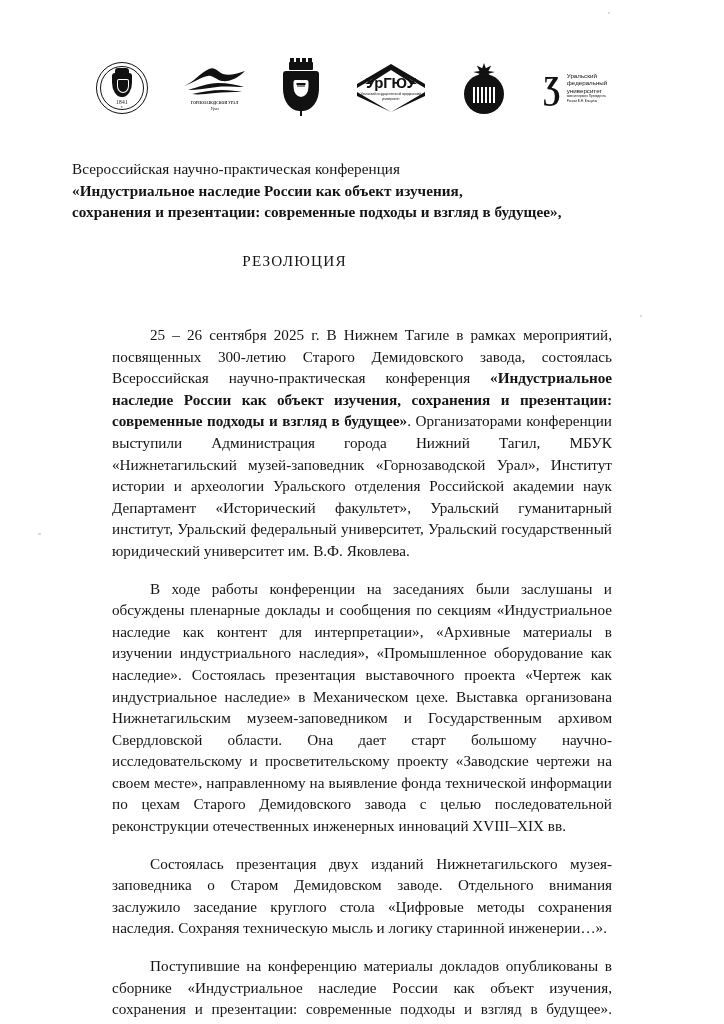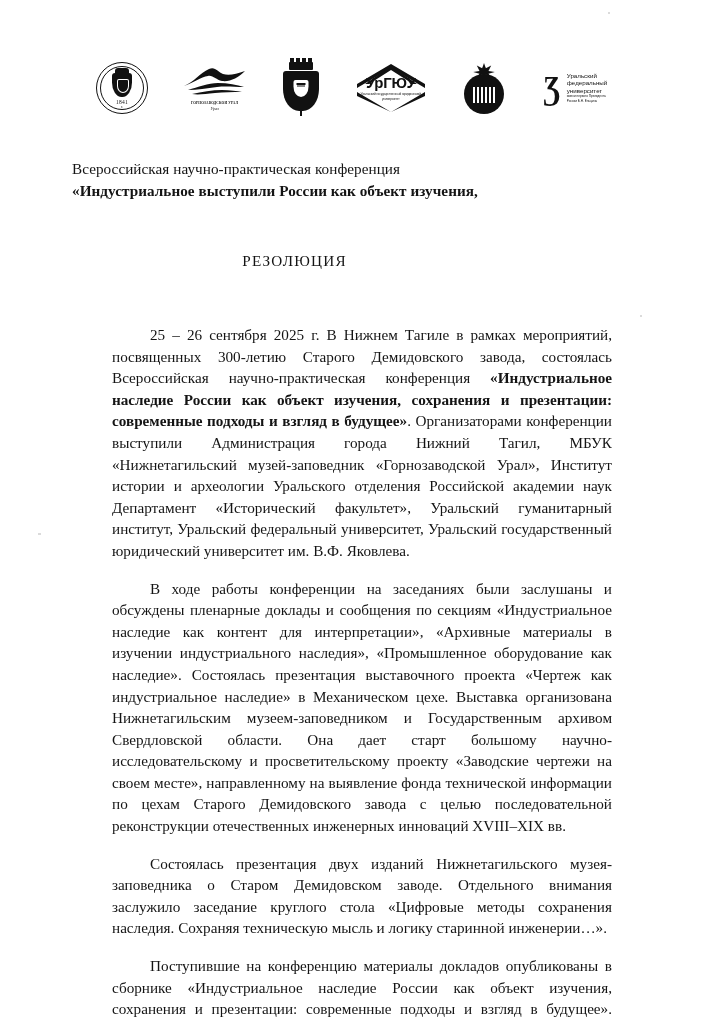--- a/index.html
+++ b/index.html
@@ -377,21 +377,22 @@
         <div class="urfu-l1">университет</div>
         <div class="urfu-l2">имени первого Президента</div>
         <div class="urfu-l2">России Б.Н. Ельцина</div>
       </div>
     </div>
 
   </div>
 
   <div class="title-block">
     <div class="title-line">Всероссийская научно-практическая конференция</div>
-    <div class="title-line bold">«Индустриальное выступили России как объект изучения,</div>
+    <div class="title-line bold">«Индустриальное наследие России как объект изучения,</div>
+    <div class="title-line bold">сохранения и презентации: современные подходы и взгляд в будущее»,</div>
   </div>
 
   <div class="resolution">РЕЗОЛЮЦИЯ</div>
 
   <div class="body-text">
 
     <p class="last-line-left"><span>25 – 26 сентября 2025 г. В Нижнем Тагиле в рамках мероприятий, посвященных 300-летию Старого Демидовского завода, состоялась Всероссийская научно-практическая конференция </span><b>«Индустриальное наследие России как объект изучения, сохранения и презентации: современные подходы и взгляд в будущее»</b><span>. Организаторами конференции выступили Администрация города Нижний Тагил, МБУК «Нижнетагильский музей-заповедник «Горнозаводской Урал», Институт истории и археологии Уральского отделения Российской академии наук Департамент «Исторический факультет», Уральский гуманитарный институт, Уральский федеральный университет, Уральский государственный юридический университет им. В.Ф. Яковлева.</span></p>
 
     <p class="last-line-left">В ходе работы конференции на заседаниях были заслушаны и обсуждены пленарные доклады и сообщения по секциям «Индустриальное наследие как контент для интерпретации», «Архивные материалы в изучении индустриального наследия», «Промышленное оборудование как наследие». Состоялась презентация выставочного проекта «Чертеж как индустриальное наследие» в Механическом цехе. Выставка организована Нижнетагильским музеем-заповедником и Государственным архивом Свердловской области. Она дает старт большому научно-исследовательскому и просветительскому проекту «Заводские чертежи на своем месте», направленному на выявление фонда технической информации по цехам Старого Демидовского завода с целью последовательной реконструкции отечественных инженерных инноваций XVIII–XIX вв.</p>
 

